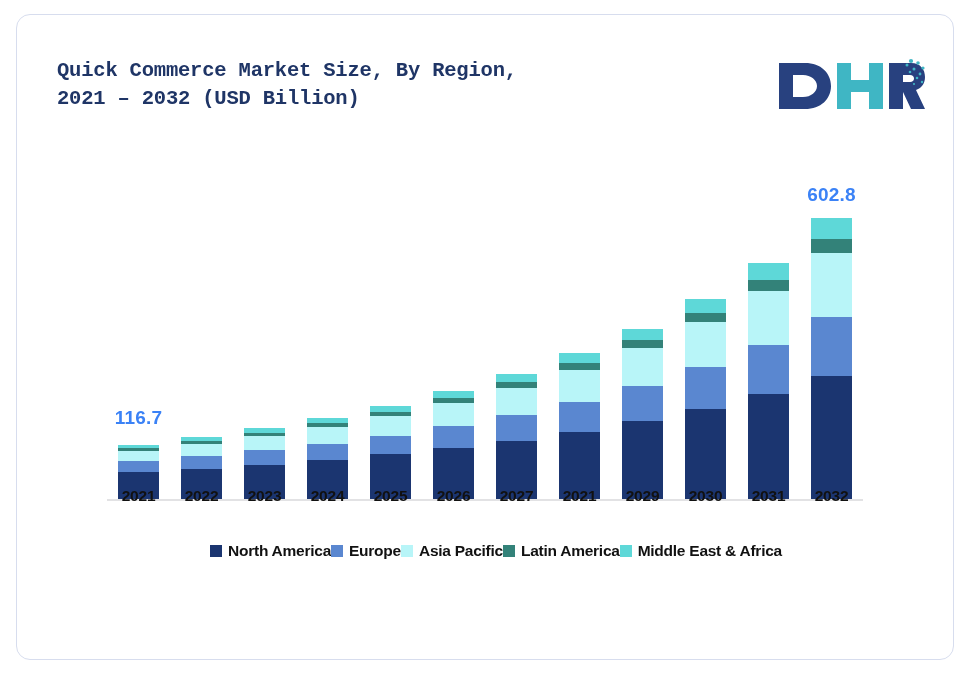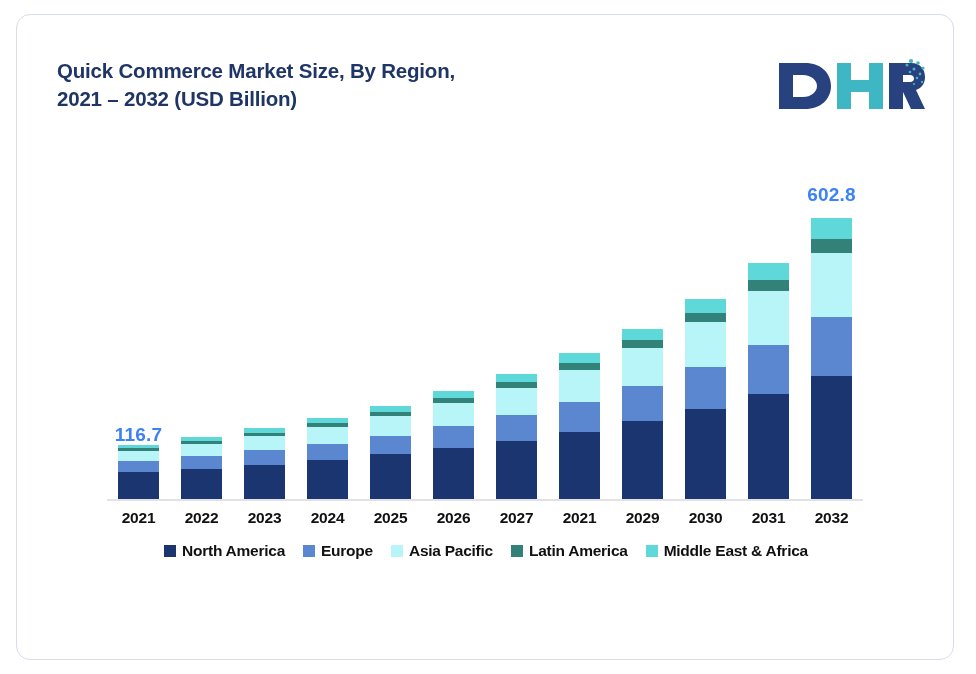--- a/index.html
+++ b/index.html
@@ -44,20 +44,21 @@
     top: 42px;
     width: 560px;
     font-size: 20.5px;
     font-weight: bold;
     line-height: 1.36;
     color: #1f3566;
     letter-spacing: -0.2px;
   }
   .chart-title .line {
     display: block;
+    font-family: Liberation Mono, monospace;
   }
 
   
   .logo {
     position: absolute;
     right: 28px;
     top: 42px;
     width: 150px;
     height: 58px;
   }
@@ -123,44 +124,43 @@
     font-weight: bold;
     color: #3b82f6;
     white-space: nowrap;
     letter-spacing: 0.2px;
   }
 
   
   .xlabels {
     position: absolute;
     left: 90px;
-    top: 494px;
+    top: 472px;
     width: 756px;
     display: flex;
     justify-content: space-between;
   }
   .xlabel {
     width: 63px;
     text-align: center;
     font-size: 15.5px;
     font-weight: bold;
     color: #111111;
     letter-spacing: -0.2px;
   }
 
   
   .legend {
     position: absolute;
-    left: 0;
+    left: 10px;
     top: 527px;
     width: 938px;
     display: flex;
     justify-content: center;
     align-items: center;
-    gap: 18px;
   }
   .legend-item {
     display: flex;
     align-items: center;
     gap: 6px;
   }
   .legend-swatch {
     width: 12px;
     height: 12px;
     display: block;
@@ -229,21 +229,21 @@
 
       <div class="bars" id="bars">
           <div class="bar-col">
             <div class="bar-stack">
               <div class="seg" title="Middle East &amp; Africa 2021: 7.9" style="height: 3.68667px; background: rgb(94, 216, 216);"></div>
               <div class="seg" title="Latin America 2021: 5.7" style="height: 2.66px; background: rgb(51, 130, 121);"></div>
               <div class="seg" title="Asia Pacific 2021: 22.4" style="height: 10.4533px; background: rgb(184, 245, 248);"></div>
               <div class="seg" title="Europe 2021: 23.3" style="height: 10.8733px; background: rgb(90, 135, 208);"></div>
               <div class="seg" title="North America 2021: 57.4" style="height: 26.7867px; background: rgb(27, 53, 112);"></div>
             </div>
-            <div class="bar-value" style="bottom: 53px;">116.7</div>
+            <div class="bar-value" style="bottom: 70px;">116.7</div>
           </div>
           <div class="bar-col">
             <div class="bar-stack">
               <div class="seg" title="Middle East &amp; Africa 2022: 8.8" style="height: 4.10667px; background: rgb(94, 216, 216);"></div>
               <div class="seg" title="Latin America 2022: 6.5" style="height: 3.03333px; background: rgb(51, 130, 121);"></div>
               <div class="seg" title="Asia Pacific 2022: 26" style="height: 12.1333px; background: rgb(184, 245, 248);"></div>
               <div class="seg" title="Europe 2022: 26.6" style="height: 12.4133px; background: rgb(90, 135, 208);"></div>
               <div class="seg" title="North America 2022: 65.1" style="height: 30.38px; background: rgb(27, 53, 112);"></div>
             </div>
           </div>

